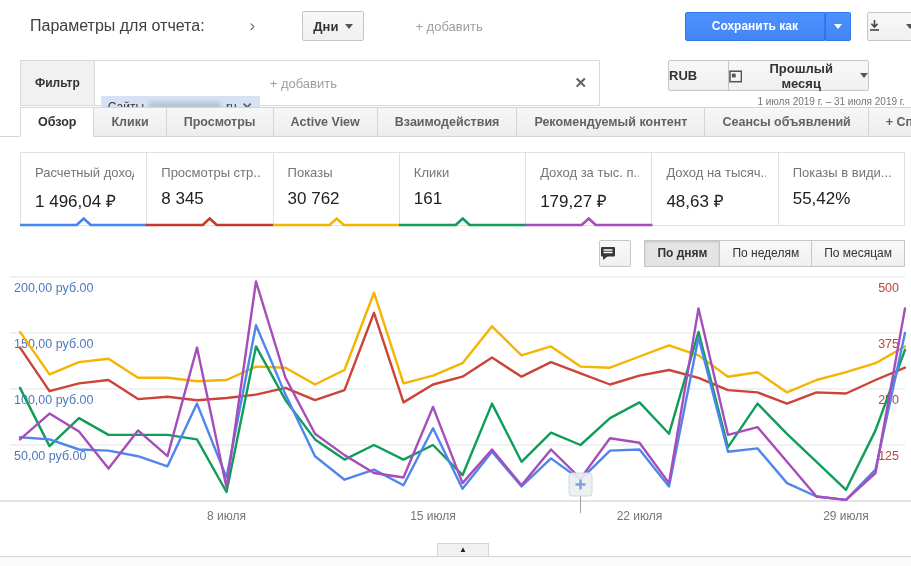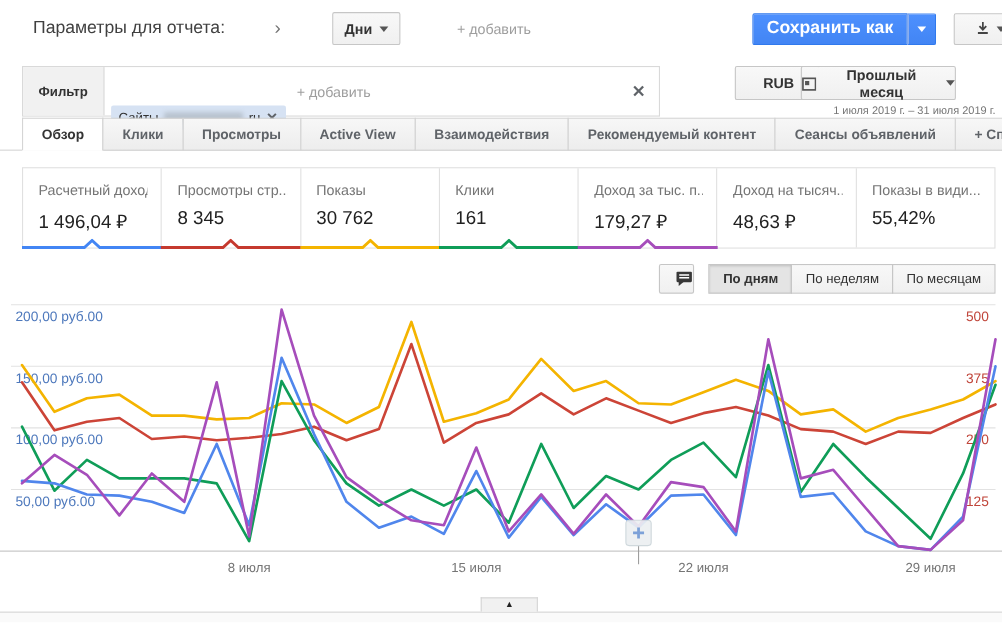--- a/index.html
+++ b/index.html
@@ -2,27 +2,27 @@
 <html><head>
 <meta charset="utf-8">
 <style>
   * { margin:0; padding:0; box-sizing:border-box; }
   html,body { width:911px; height:566px; background:#fff; font-family:"Liberation Sans",sans-serif; position:relative; overflow:hidden; }
 
   
   .header { position:absolute; top:0; left:12px; width:911px; height:52px; display:flex; align-items:center; padding:0 8px 0 18px;gap:37px; }
   .page-title { font-size:16px; color:#404040; }
   .chev { color:#757575; font-size:17px; margin:0 10px 0 8px; }
-  .btn { display:inline-flex; align-items:center; justify-content:flex-end; height:30px; background:linear-gradient(#f8f8f8,#f0f0f0); border:1px solid #c6c6c6; border-radius:2px; font-size:13px; color:#333; cursor:pointer; }
+  .btn { display:inline-flex; align-items:center; justify-content:space-between; height:30px; background:linear-gradient(#f8f8f8,#f0f0f0); border:1px solid #c6c6c6; border-radius:2px; font-size:13px; color:#333; cursor:pointer; }
   .dim-btn { padding:0 10px; font-weight:bold; gap:7px; }
   .caret { width:0; height:0; border-left:4px solid transparent; border-right:4px solid transparent; border-top:5px solid #555; display:inline-block; }
   .add-dim { color:#9e9e9e; font-size:13px; margin-left:14px; }
   .header-right { margin-left:auto; display:flex; align-items:center; gap:16px; }
   .split-blue { display:flex; }
-  .btn-blue { height:29px; background:linear-gradient(#4d90fe,#4285f4); border:1px solid #3079ed; color:#fff; font-weight:bold; font-size:16px; padding:0 12px; border-radius:2px 0 0 2px; display:flex; align-items:center;text-align:right; }
+  .btn-blue { height:29px; background:linear-gradient(#4d90fe,#4285f4); border:1px solid #3079ed; color:#fff; font-weight:bold; font-size:12px; padding:0 26px; border-radius:2px 0 0 2px; display:flex; align-items:center;text-align:right; }
   .btn-blue-caret { height:29px; width:26px; background:linear-gradient(#4d90fe,#4285f4); border:1px solid #3079ed; border-left:1px solid #3a6fd8; border-radius:0 2px 2px 0; display:flex; align-items:center; justify-content:center; }
   .btn-blue-caret .caret { border-top-color:#fff; }
   .dl-btn { width:48px; height:29px; gap:6px; }
 
   
   .filter-box { position:absolute; top:60px; left:20px; width:580px; height:46px; border:1px solid #d9d9d9; background:#fff; display:flex; align-items:center; }
   .filter-label { height:100%; display:flex; align-items:center; padding:0 14px; background:#f1f1f1; border-right:1px solid #d9d9d9; font-size:12px; font-weight:bold; color:#333; }
   .chip { display:flex; align-items:center; margin-left:6px; height:22px; background:#d6e2f3; border-radius:2px; padding:0 7px; font-size:12px; color:#333; gap:5px;margin-top:48px; }
   .redacted { display:inline-block; width:72px; height:10px; background:#b9c3cf; border-radius:2px; filter:blur(2px); }
   .chip-x, .clear-x { color:#5f6368; font-size:13px; font-weight:bold; cursor:pointer; }

